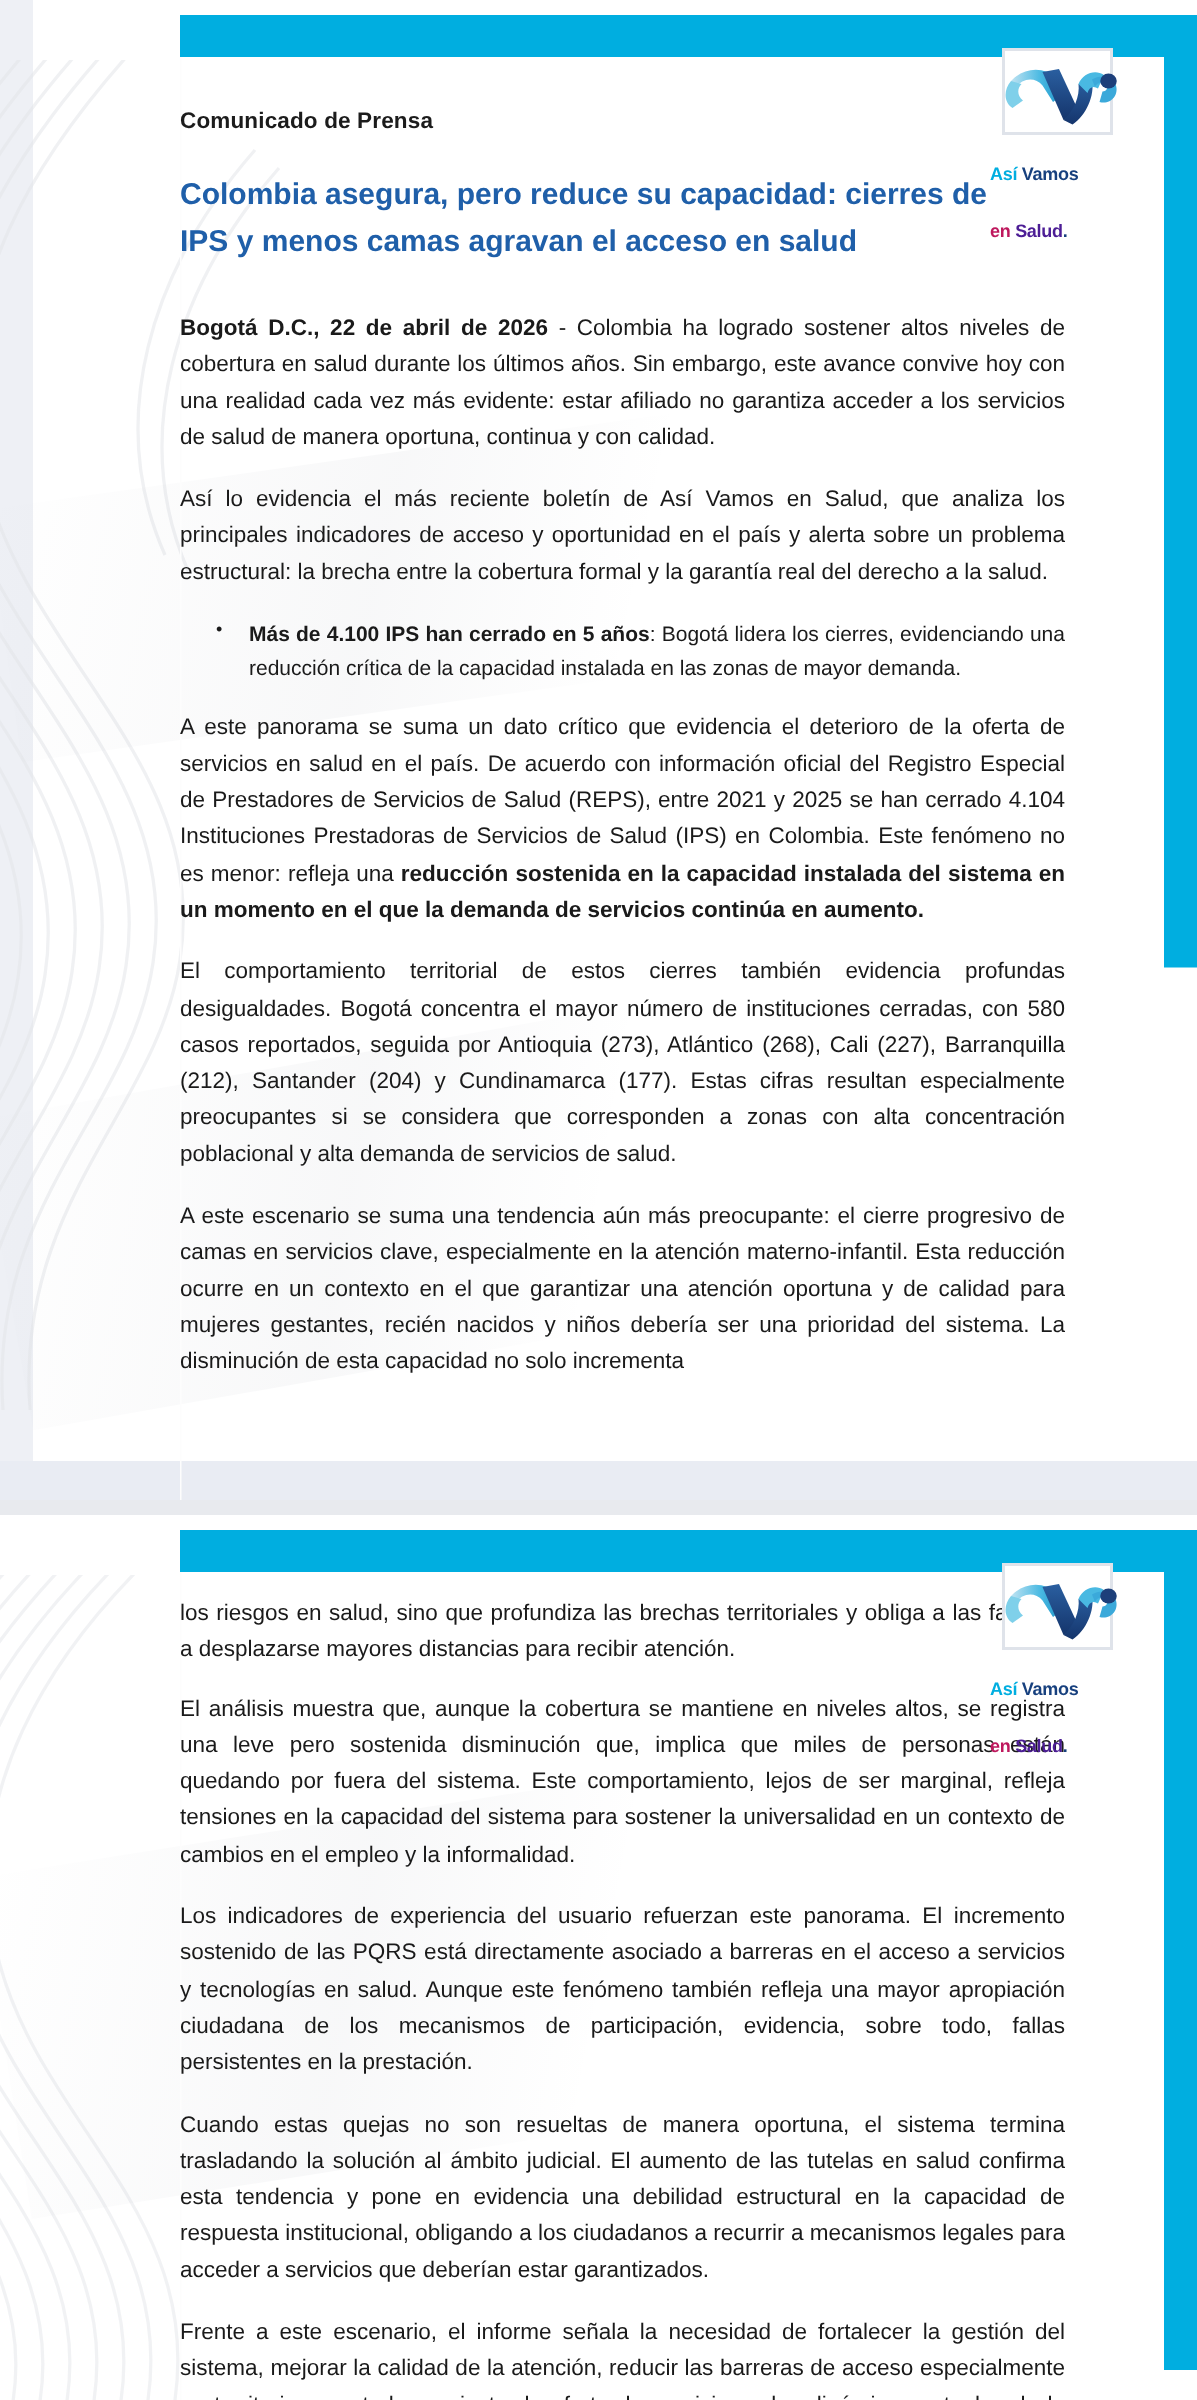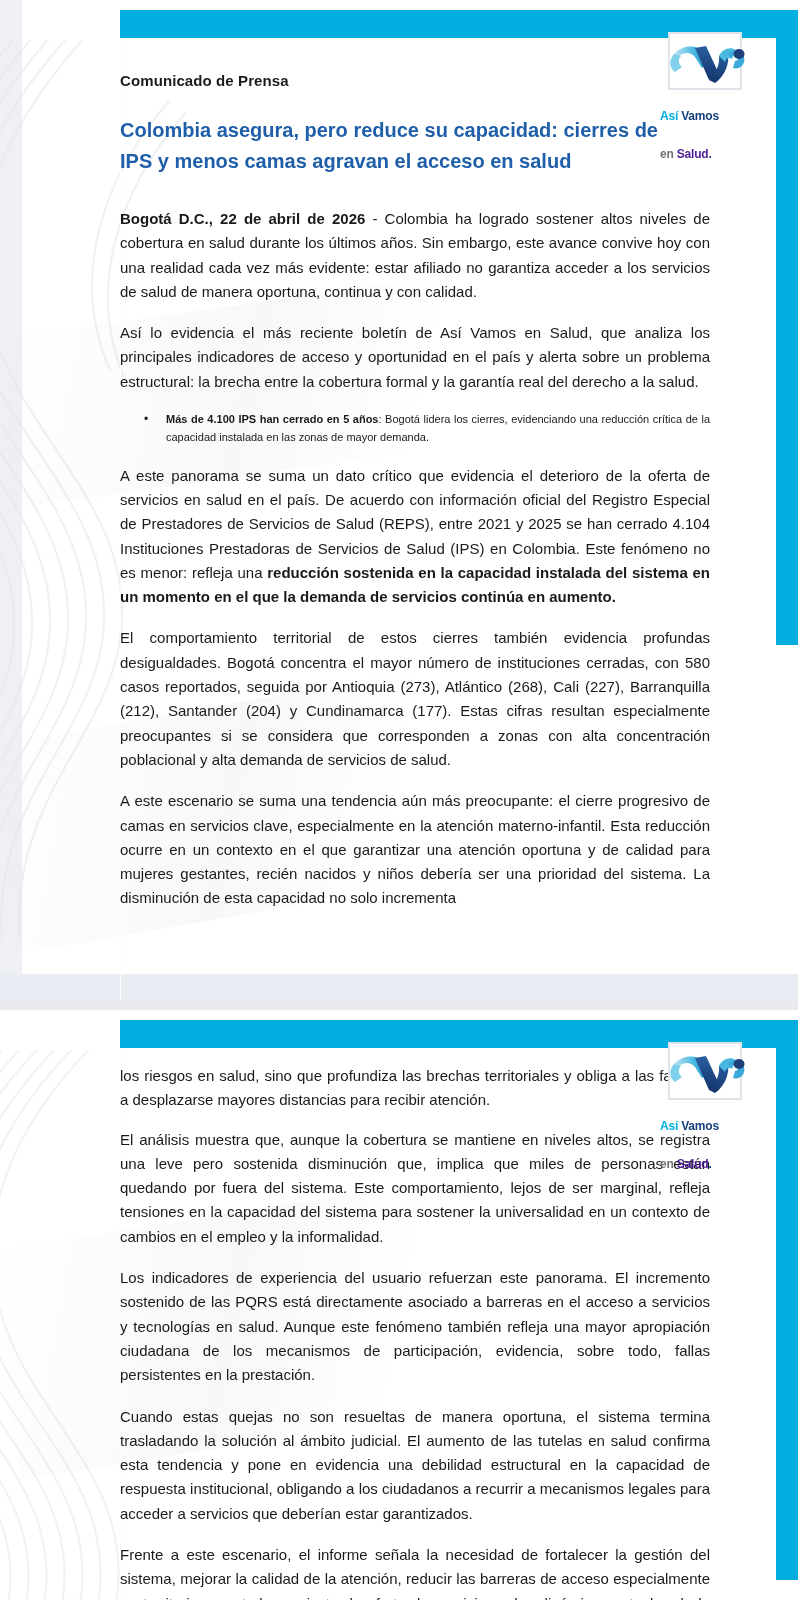--- a/index.html
+++ b/index.html
@@ -144,21 +144,21 @@
   .bold { font-weight: bold; }
 
   ul.bullets {
     list-style: none;
     margin: 4px 0 17px 0;
     padding: 0;
   }
   ul.bullets li {
     position: relative;
     padding-left: 46px;
-    font-size: 11px;
+    font-size: 14px;
     line-height: 1.62;
     color: #1a1a1a;
     text-align: justify;
     margin-bottom: 1px;
   }
   ul.bullets li::before {
     content: "•";
     position: absolute;
     left: 24px;
     top: -1px;
@@ -186,21 +186,21 @@
   .logo-text {
     position: absolute;
     left: 4px;
     top: 54px;
     line-height: 1.02;
     white-space: nowrap;
   }
   .logo-line { font-size: 12px; font-weight: bold; letter-spacing: -0.2px; margin-top: 26px; }
   .lt-asi { color: #00AEE0; }
   .lt-vamos { color: #17407E; }
-  .lt-en { color: #737373; }
+  .lt-en { color: #be185d; }
   .lt-salud { color: #4c1d95; }
   .lt-dot { color: #17407E; }
 </style>
 </head>
 <body>
 
 <div class="viewport">
 
   <div class="page page-one">
     <div class="sheet-left-edge"></div>

